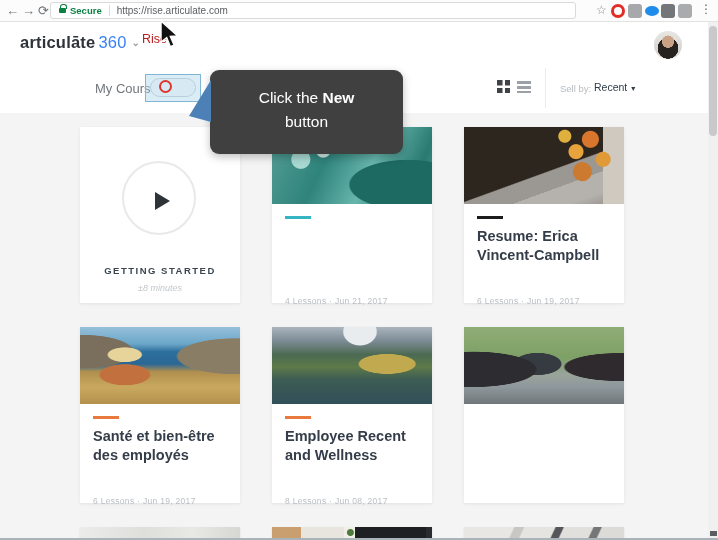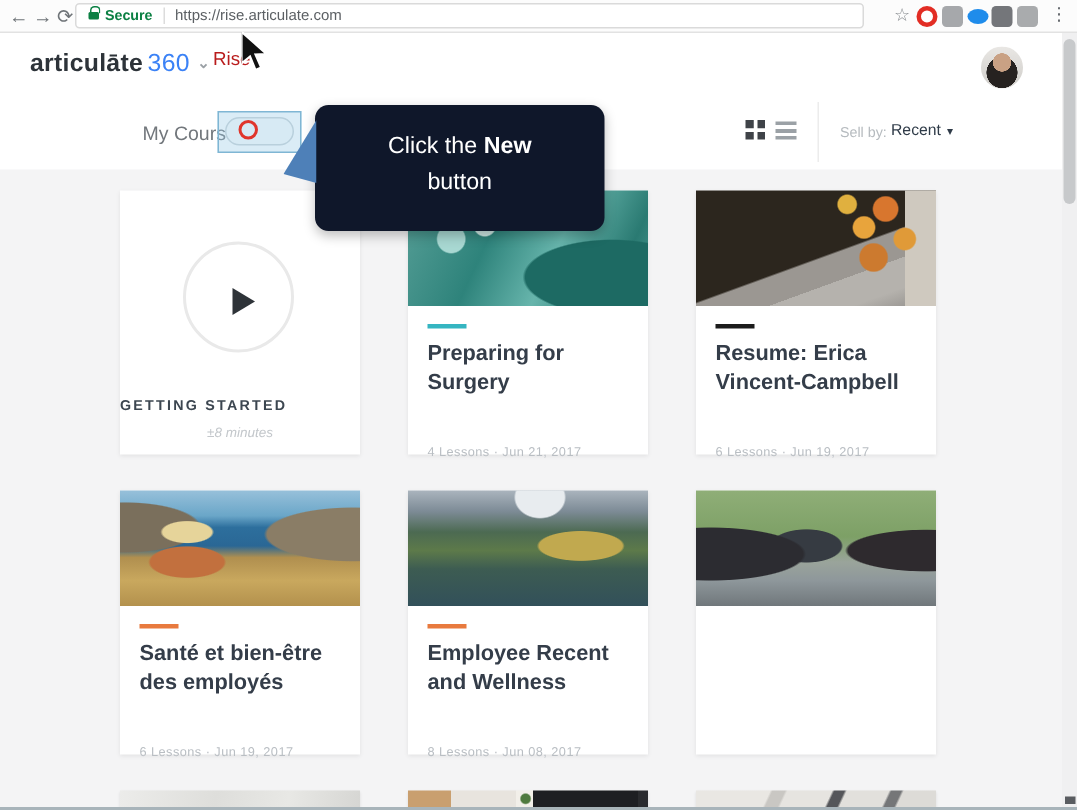--- a/index.html
+++ b/index.html
@@ -47,37 +47,37 @@
   .grid-icon { position:absolute; left:497px; top:16px; width:13px; height:13px; cursor:pointer;
     background-image:linear-gradient(#3f4348,#3f4348),linear-gradient(#3f4348,#3f4348),linear-gradient(#3f4348,#3f4348),linear-gradient(#3f4348,#3f4348);
     background-size:5.5px 5.5px; background-repeat:no-repeat; background-position:0 0,7.5px 0,0 7.5px,7.5px 7.5px; }
   .list-icon { position:absolute; left:517px; top:17px; width:14px; height:12px; cursor:pointer;
     background-image:repeating-linear-gradient(180deg,#9ba1a6 0 2.5px,transparent 2.5px 5px); }
   .sort-label { position:absolute; left:560px; top:19px; font-size:9.5px; color:#b6bbbf; }
   .sort-control { position:absolute; left:594px; top:17px; font-size:10.5px; color:#2f3b48; cursor:pointer; }
   .sort-caret { font-size:8px; margin-left:4px; color:#2f3b48; }
 
   
-  .tooltip { position:absolute; left:210px; top:70px; width:193px; height:84px; background:#0f172a; border-radius:9px; z-index:50;
+  .tooltip { position:absolute; left:210px; top:70px; width:193px; height:84px; background:#404040; border-radius:9px; z-index:50;
     box-shadow:0 3px 8px rgba(0,0,0,0.25); color:#fff; text-align:center; padding-top:16px; font-size:15.5px; line-height:1.55; }
   .tooltip b { font-weight:bold; }
   .tooltip-tail { position:absolute; left:-21px; top:8px; }
 
   
   .content { position:absolute; left:0; top:113px; width:718px; height:425px; background:#f4f4f5; }
   .card { position:absolute; width:160px; height:176px; background:#fff; box-shadow:0 1px 3px rgba(0,0,0,0.08); cursor:pointer; }
   .cardimg { width:160px; height:77px; }
   .cardbody { position:relative; height:99px; }
   .accent { width:26px; height:3px; margin:12px 0 0 13px; }
   .card-title { margin:8px 13px 0 13px; font-size:14.5px; font-weight:bold; color:#343d49; line-height:1.3; }
   .card-meta { position:absolute; left:13px; bottom:9px; font-size:8.5px; color:#b9bec3; letter-spacing:0.3px; }
 
   .gs-circle { position:absolute; left:42px; top:34px; width:74px; height:74px; border:2px solid #e9e9e9; border-radius:50%; }
   .gs-play { position:absolute; left:31px; top:29px; width:0; height:0; border-left:15px solid #2e3338; border-top:9px solid transparent; border-bottom:9px solid transparent; }
-  .gs-title { position:absolute; left:0; top:138px; width:100%; text-align:left; font-size:9.5px; font-weight:bold; letter-spacing:1.5px; color:#3c4650; }
+  .gs-title { position:absolute; left:0; top:138px; width:100%; text-align:center; font-size:9.5px; font-weight:bold; letter-spacing:1.5px; color:#3c4650; }
   .gs-duration { position:absolute; left:0; top:156px; width:100%; text-align:center; font-size:9px; font-style:italic; color:#c3c7cb; }
 
   .img-surgery { background-image:
       radial-gradient(circle at 18% 42%, #a8d8d2 0 9px, transparent 10px),
       radial-gradient(circle at 32% 30%, #cde8e4 0 7px, transparent 8px),
       radial-gradient(ellipse at 85% 75%, #1d6a63 0 30%, transparent 31%),
       linear-gradient(115deg, #579f97 0%, #2e837b 35%, #67b5ac 60%, #2a7a72 85%, #4d9a92 100%); }
   .img-resume { background-image:
       radial-gradient(circle at 70% 32%, #e8a43c 0 7px, transparent 8px),
       radial-gradient(circle at 79% 16%, #d8762e 0 8px, transparent 9px),
@@ -176,21 +176,20 @@
         <div class="gs-play"></div>
       </div>
     <div class="gs-title">GETTING STARTED</div>
     <div class="gs-duration">±8 minutes</div>
   </div>
 
   <div class="card" style="left:272px; top:14px">
     <div class="cardimg img-surgery"></div>
     <div class="cardbody">
       <div class="accent" style="background: rgb(53, 181, 193);"></div>
-      <div class="card-title">Preparing for Surgery</div>
       <div class="card-meta">4 Lessons · Jun 21, 2017</div>
     </div>
   </div>
 
   <div class="card" style="left:464px; top:14px">
     <div class="cardimg img-resume"></div>
     <div class="cardbody">
       <div class="accent" style="background: rgb(28, 28, 28);"></div>
       <div class="card-title">Resume: Erica Vincent-Campbell</div>
       <div class="card-meta">6 Lessons · Jun 19, 2017</div>

